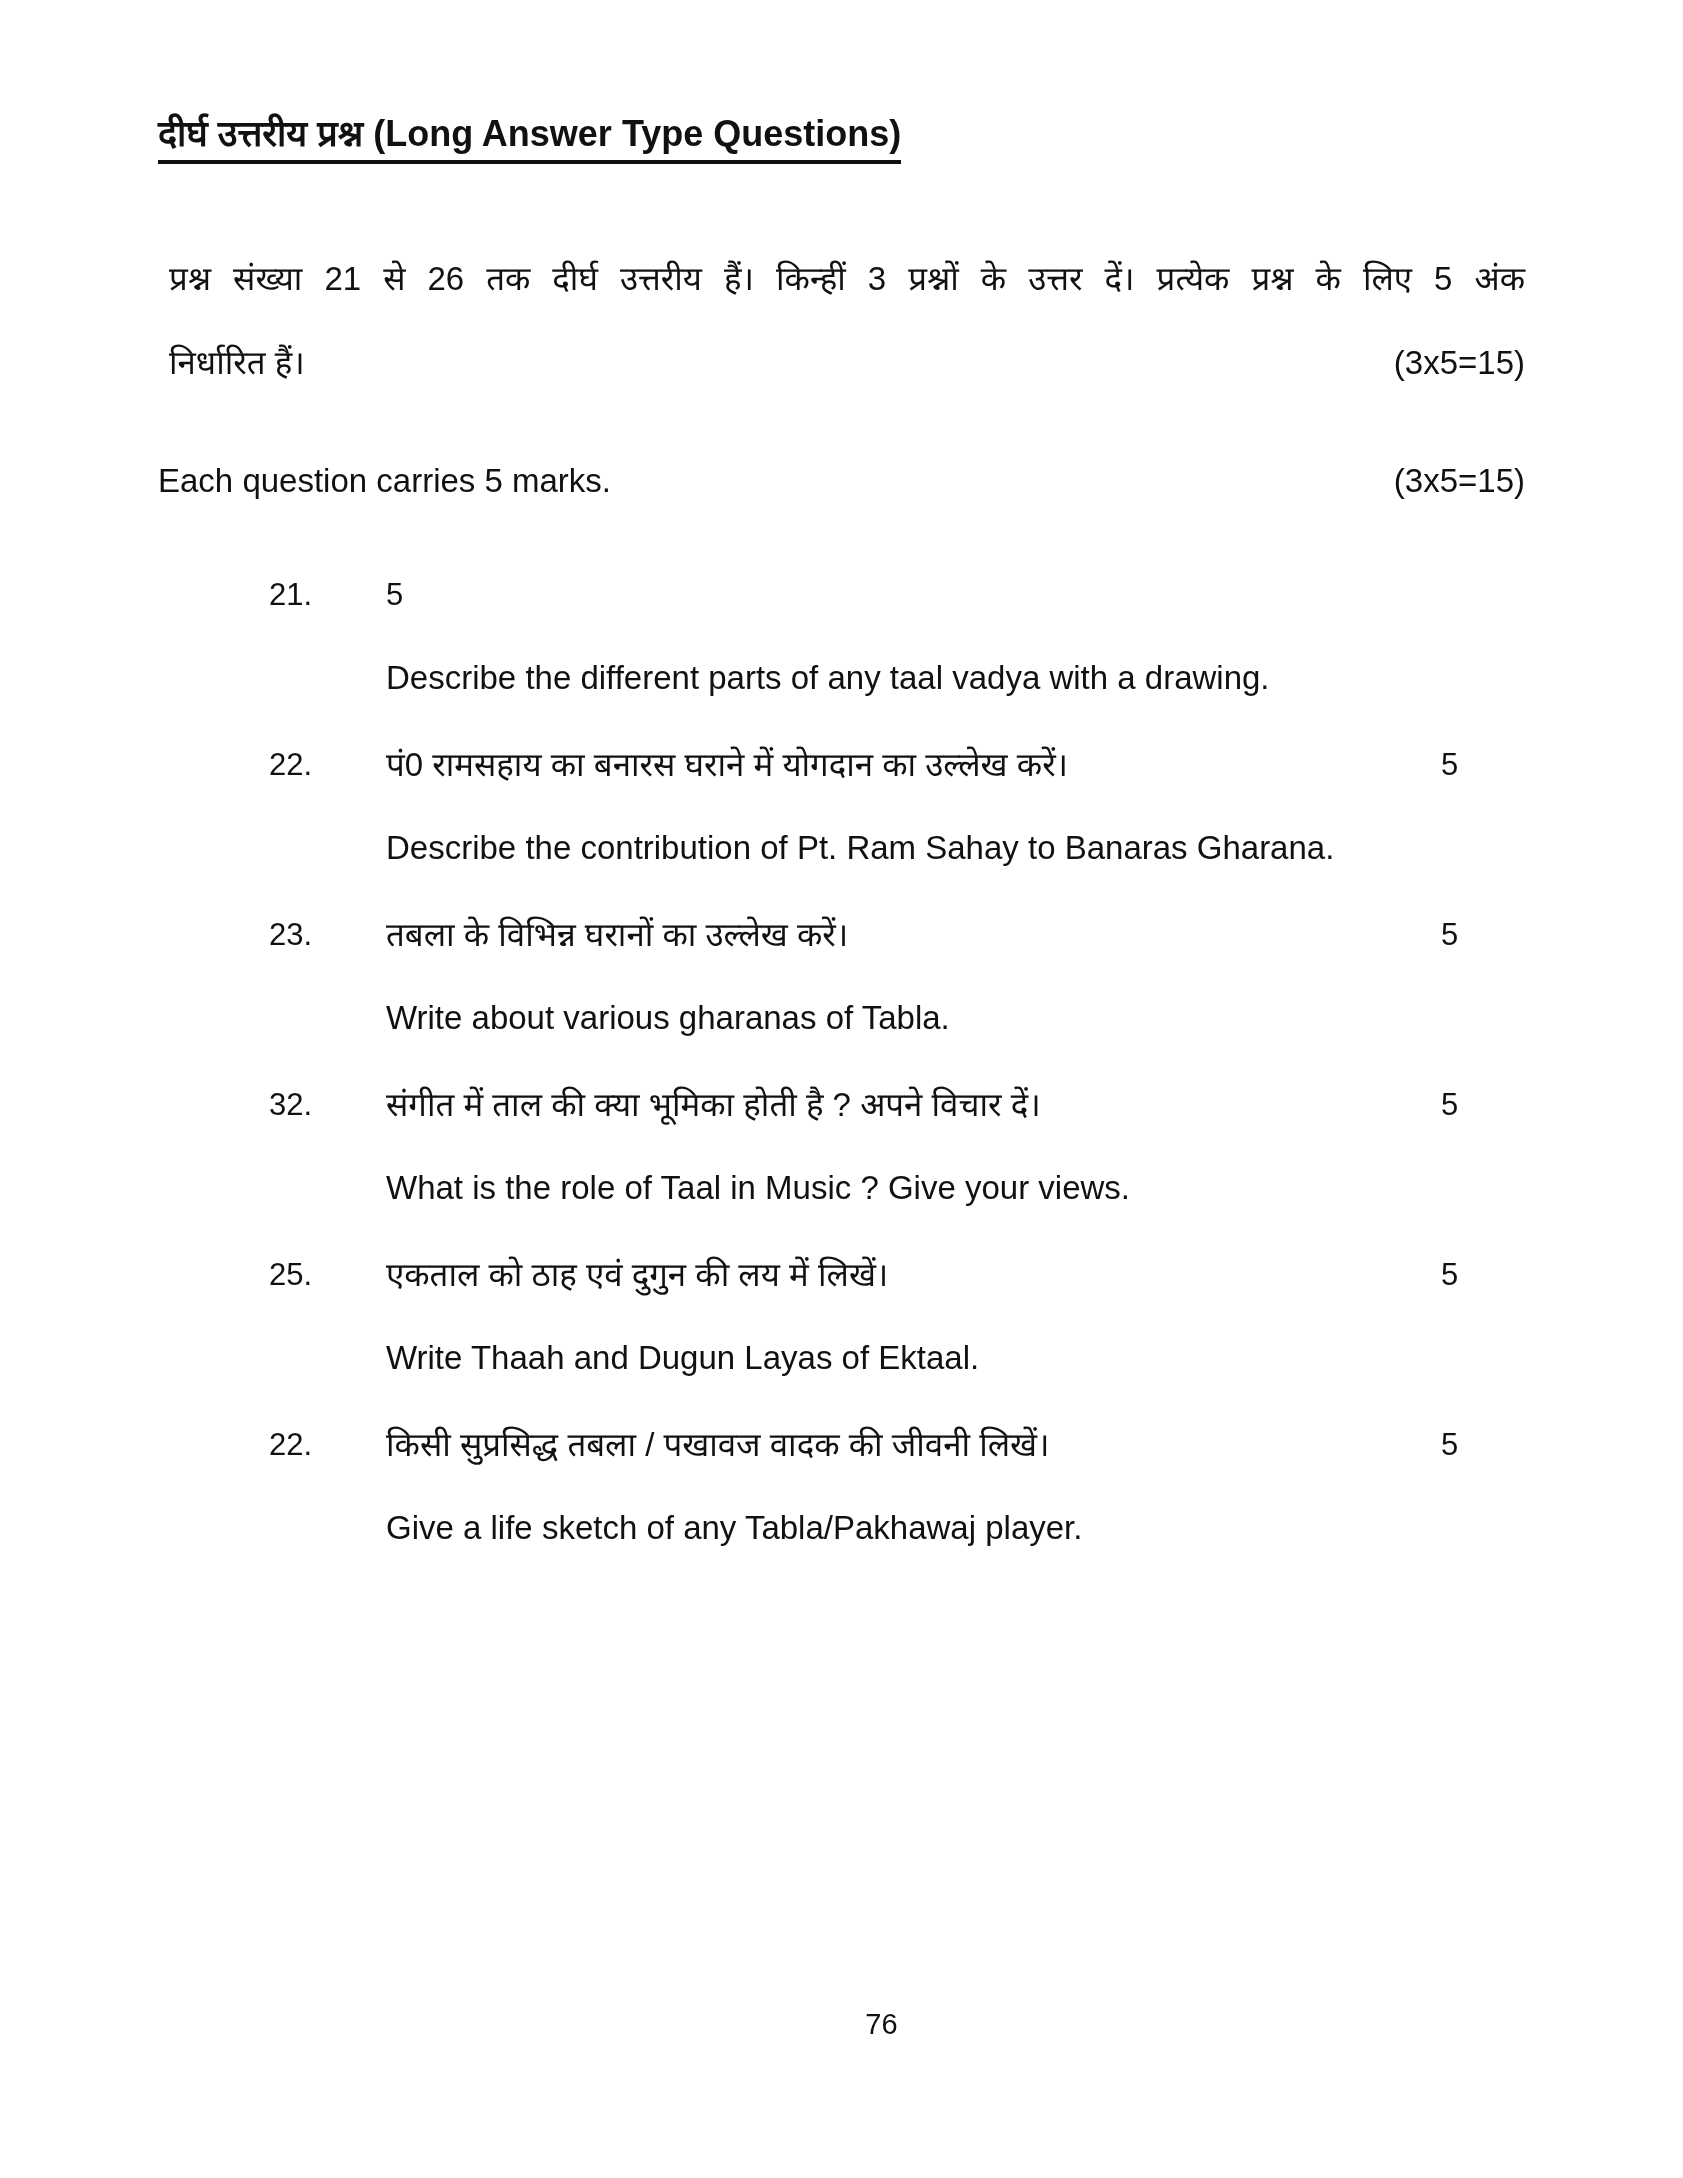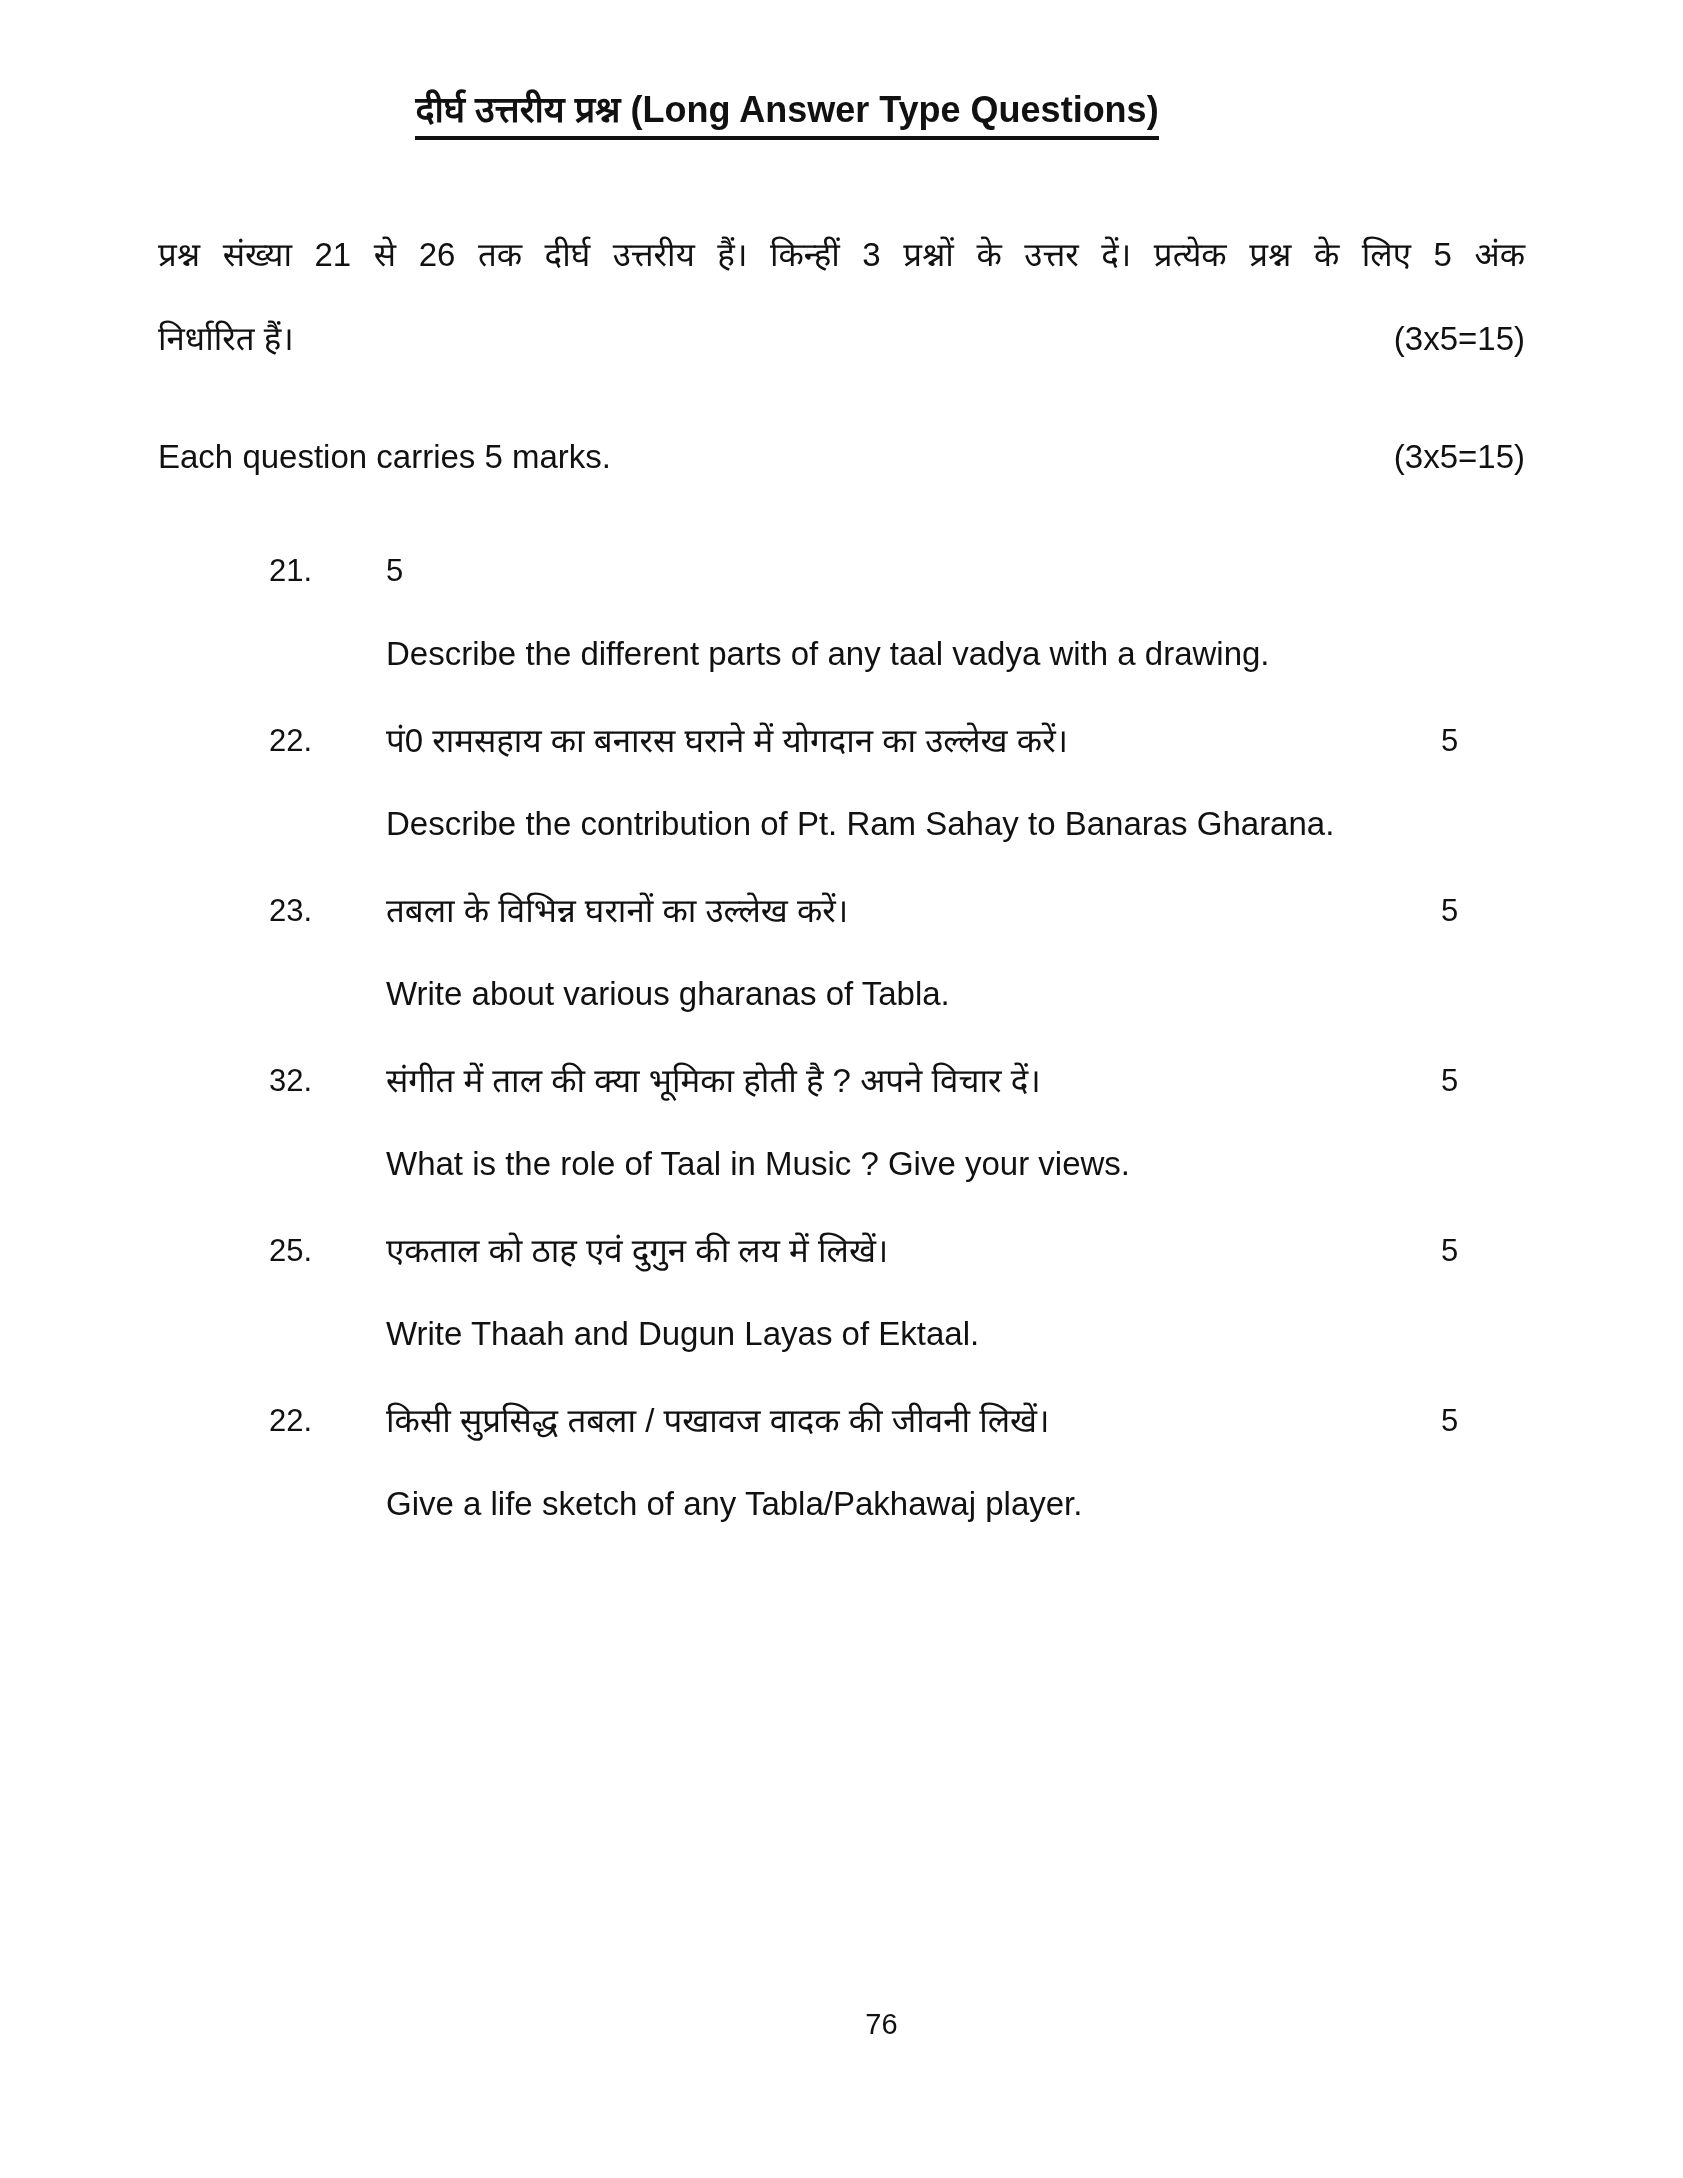--- a/index.html
+++ b/index.html
@@ -14,37 +14,36 @@
     overflow: hidden;
   }
   .page {
     position: relative;
     width: 1683px;
     height: 2178px;
     padding: 0 158px;
   }
   
   .title-wrap {
-    padding-top: 84px;
+    padding-top: 108px;
     padding-right: 109px;
-    text-align: center;
   }
   .title-underline {
     display: inline-block;
     border-bottom: 4px solid #111111;
     padding-bottom: 3px;
     font-size: 36px;
     font-weight: bold;
     white-space: nowrap;
   }
   
   .inst {
     font-size: 33px;
   }
-  .inst-hindi { margin-top: 73px; }
+  .inst-hindi { margin-top: 73px; margin-left: 11px; }
   .inst-english { margin-top: 34px; }
   .line {
     line-height: 84px;
     height: 84px;
     white-space: nowrap;
   }
   .justify {
     white-space: normal;
     text-align: justify;
     text-align-last: justify;

